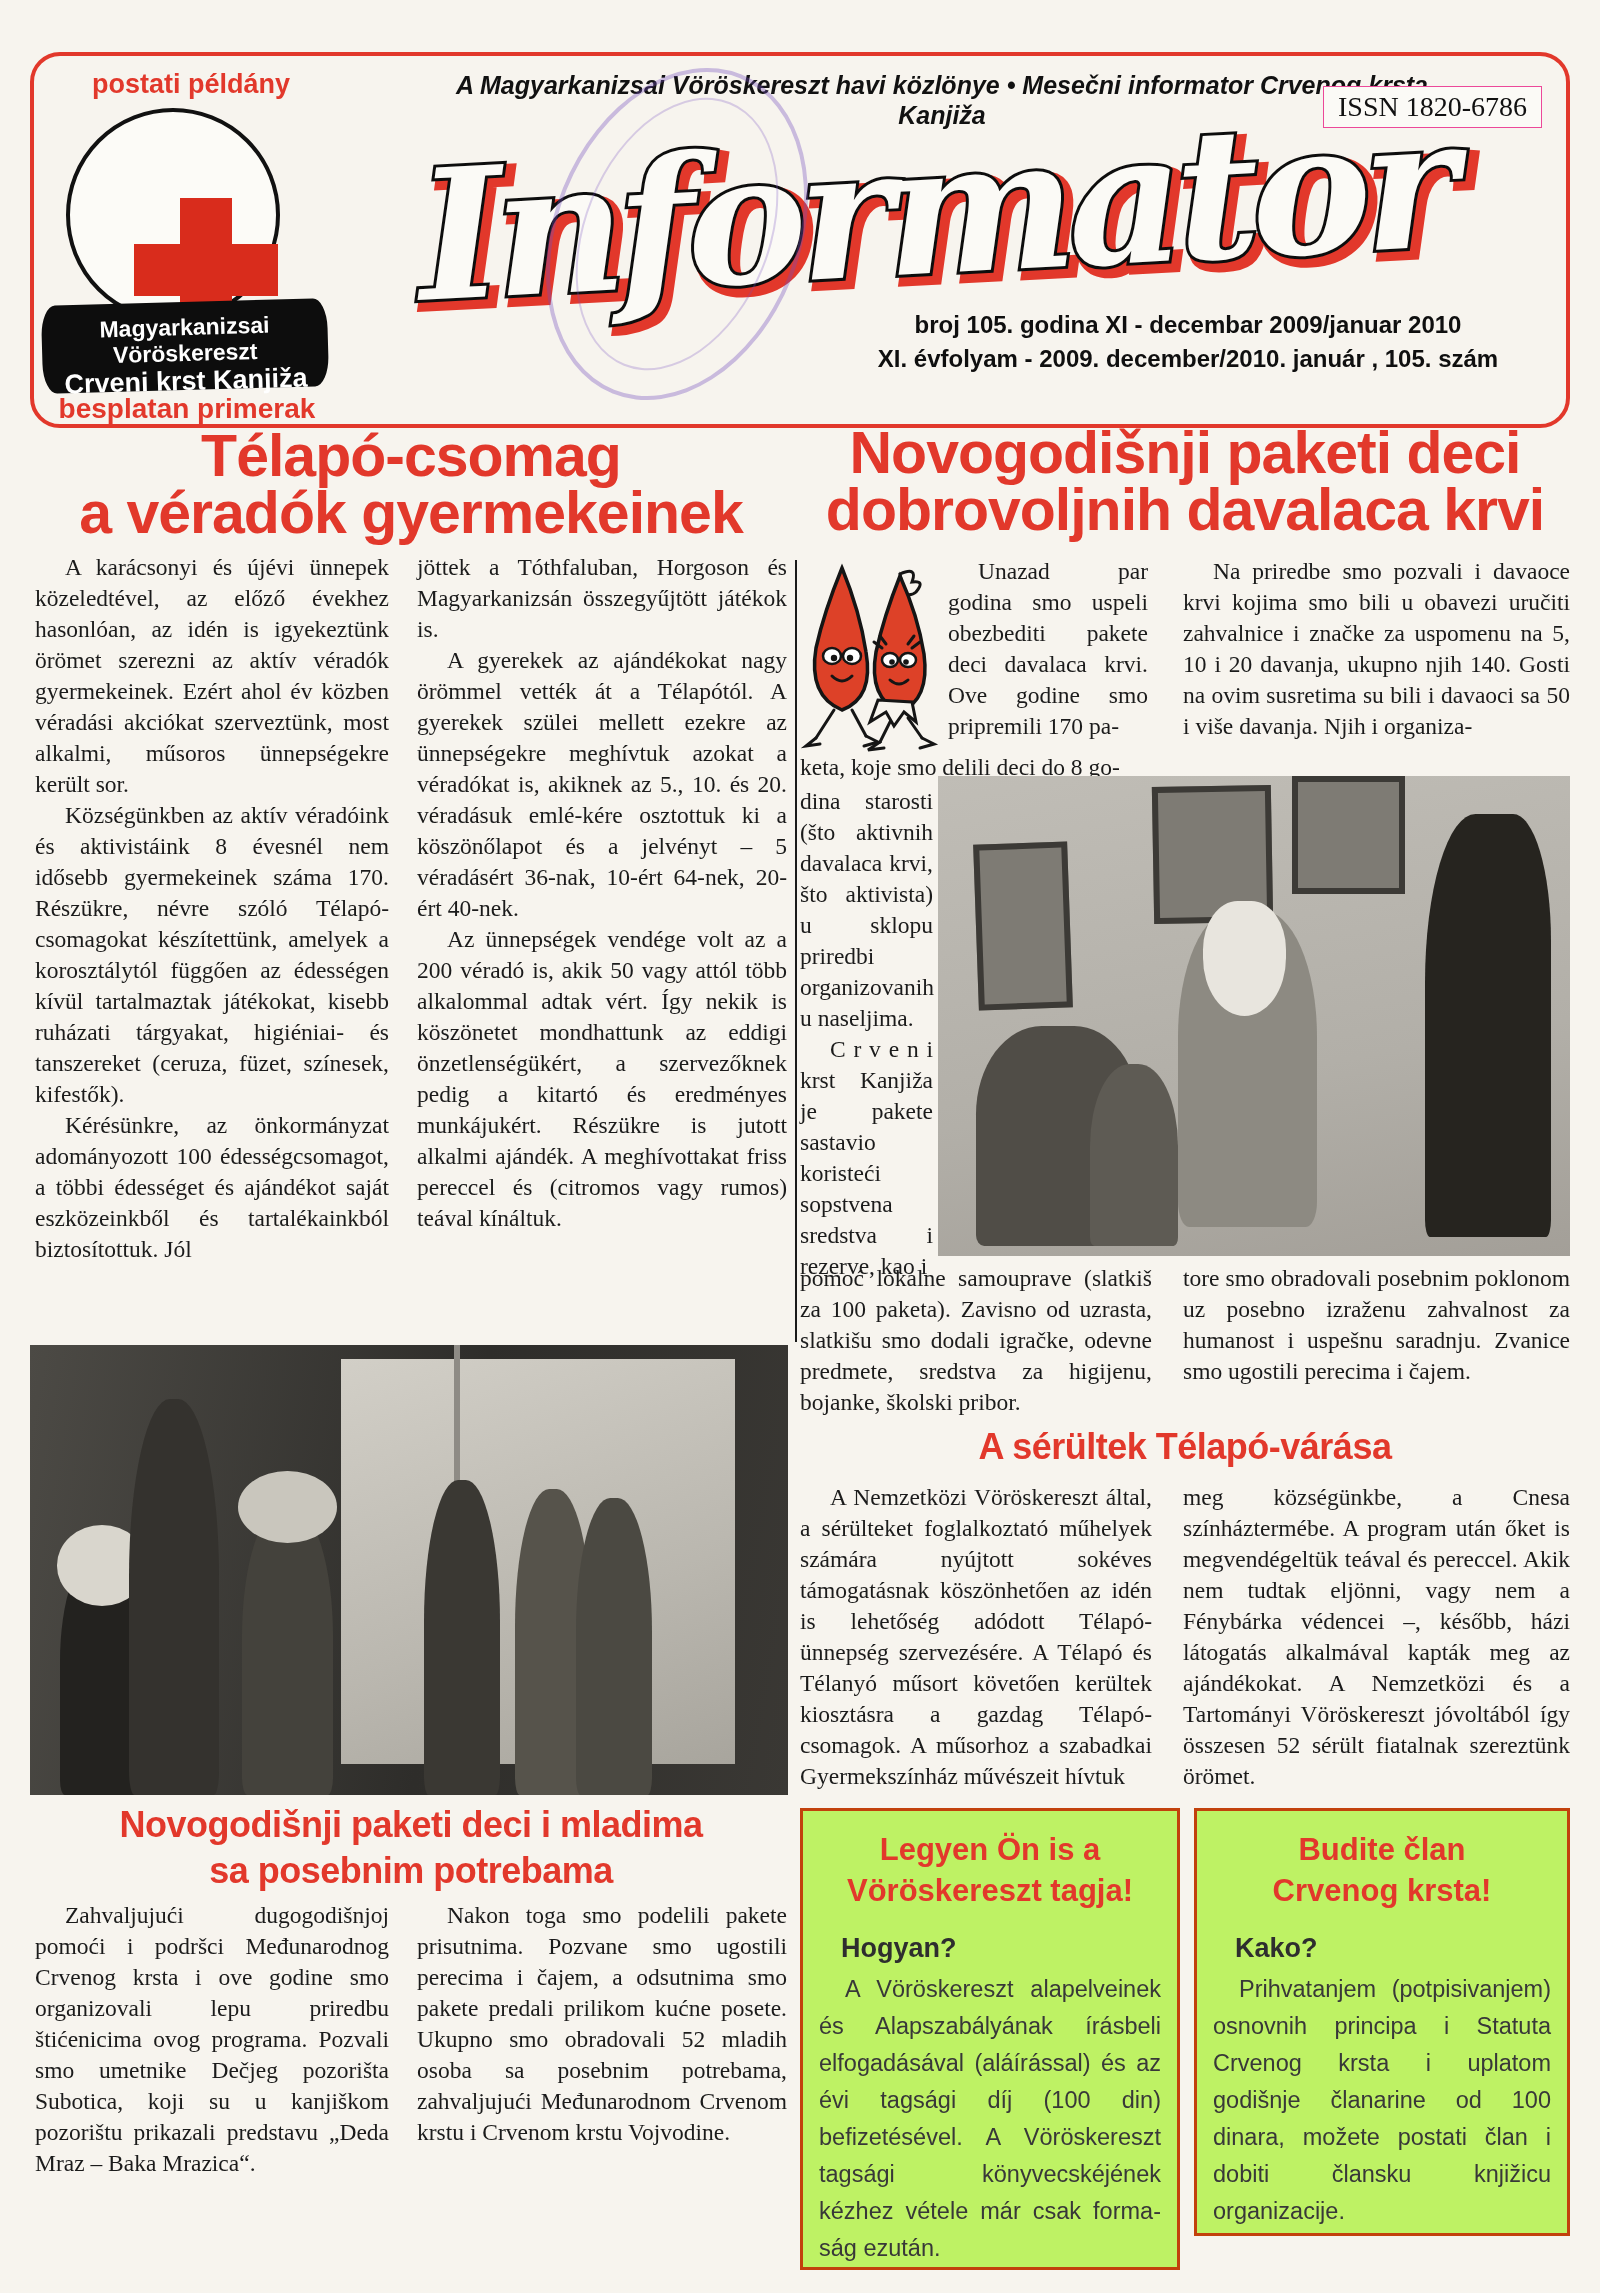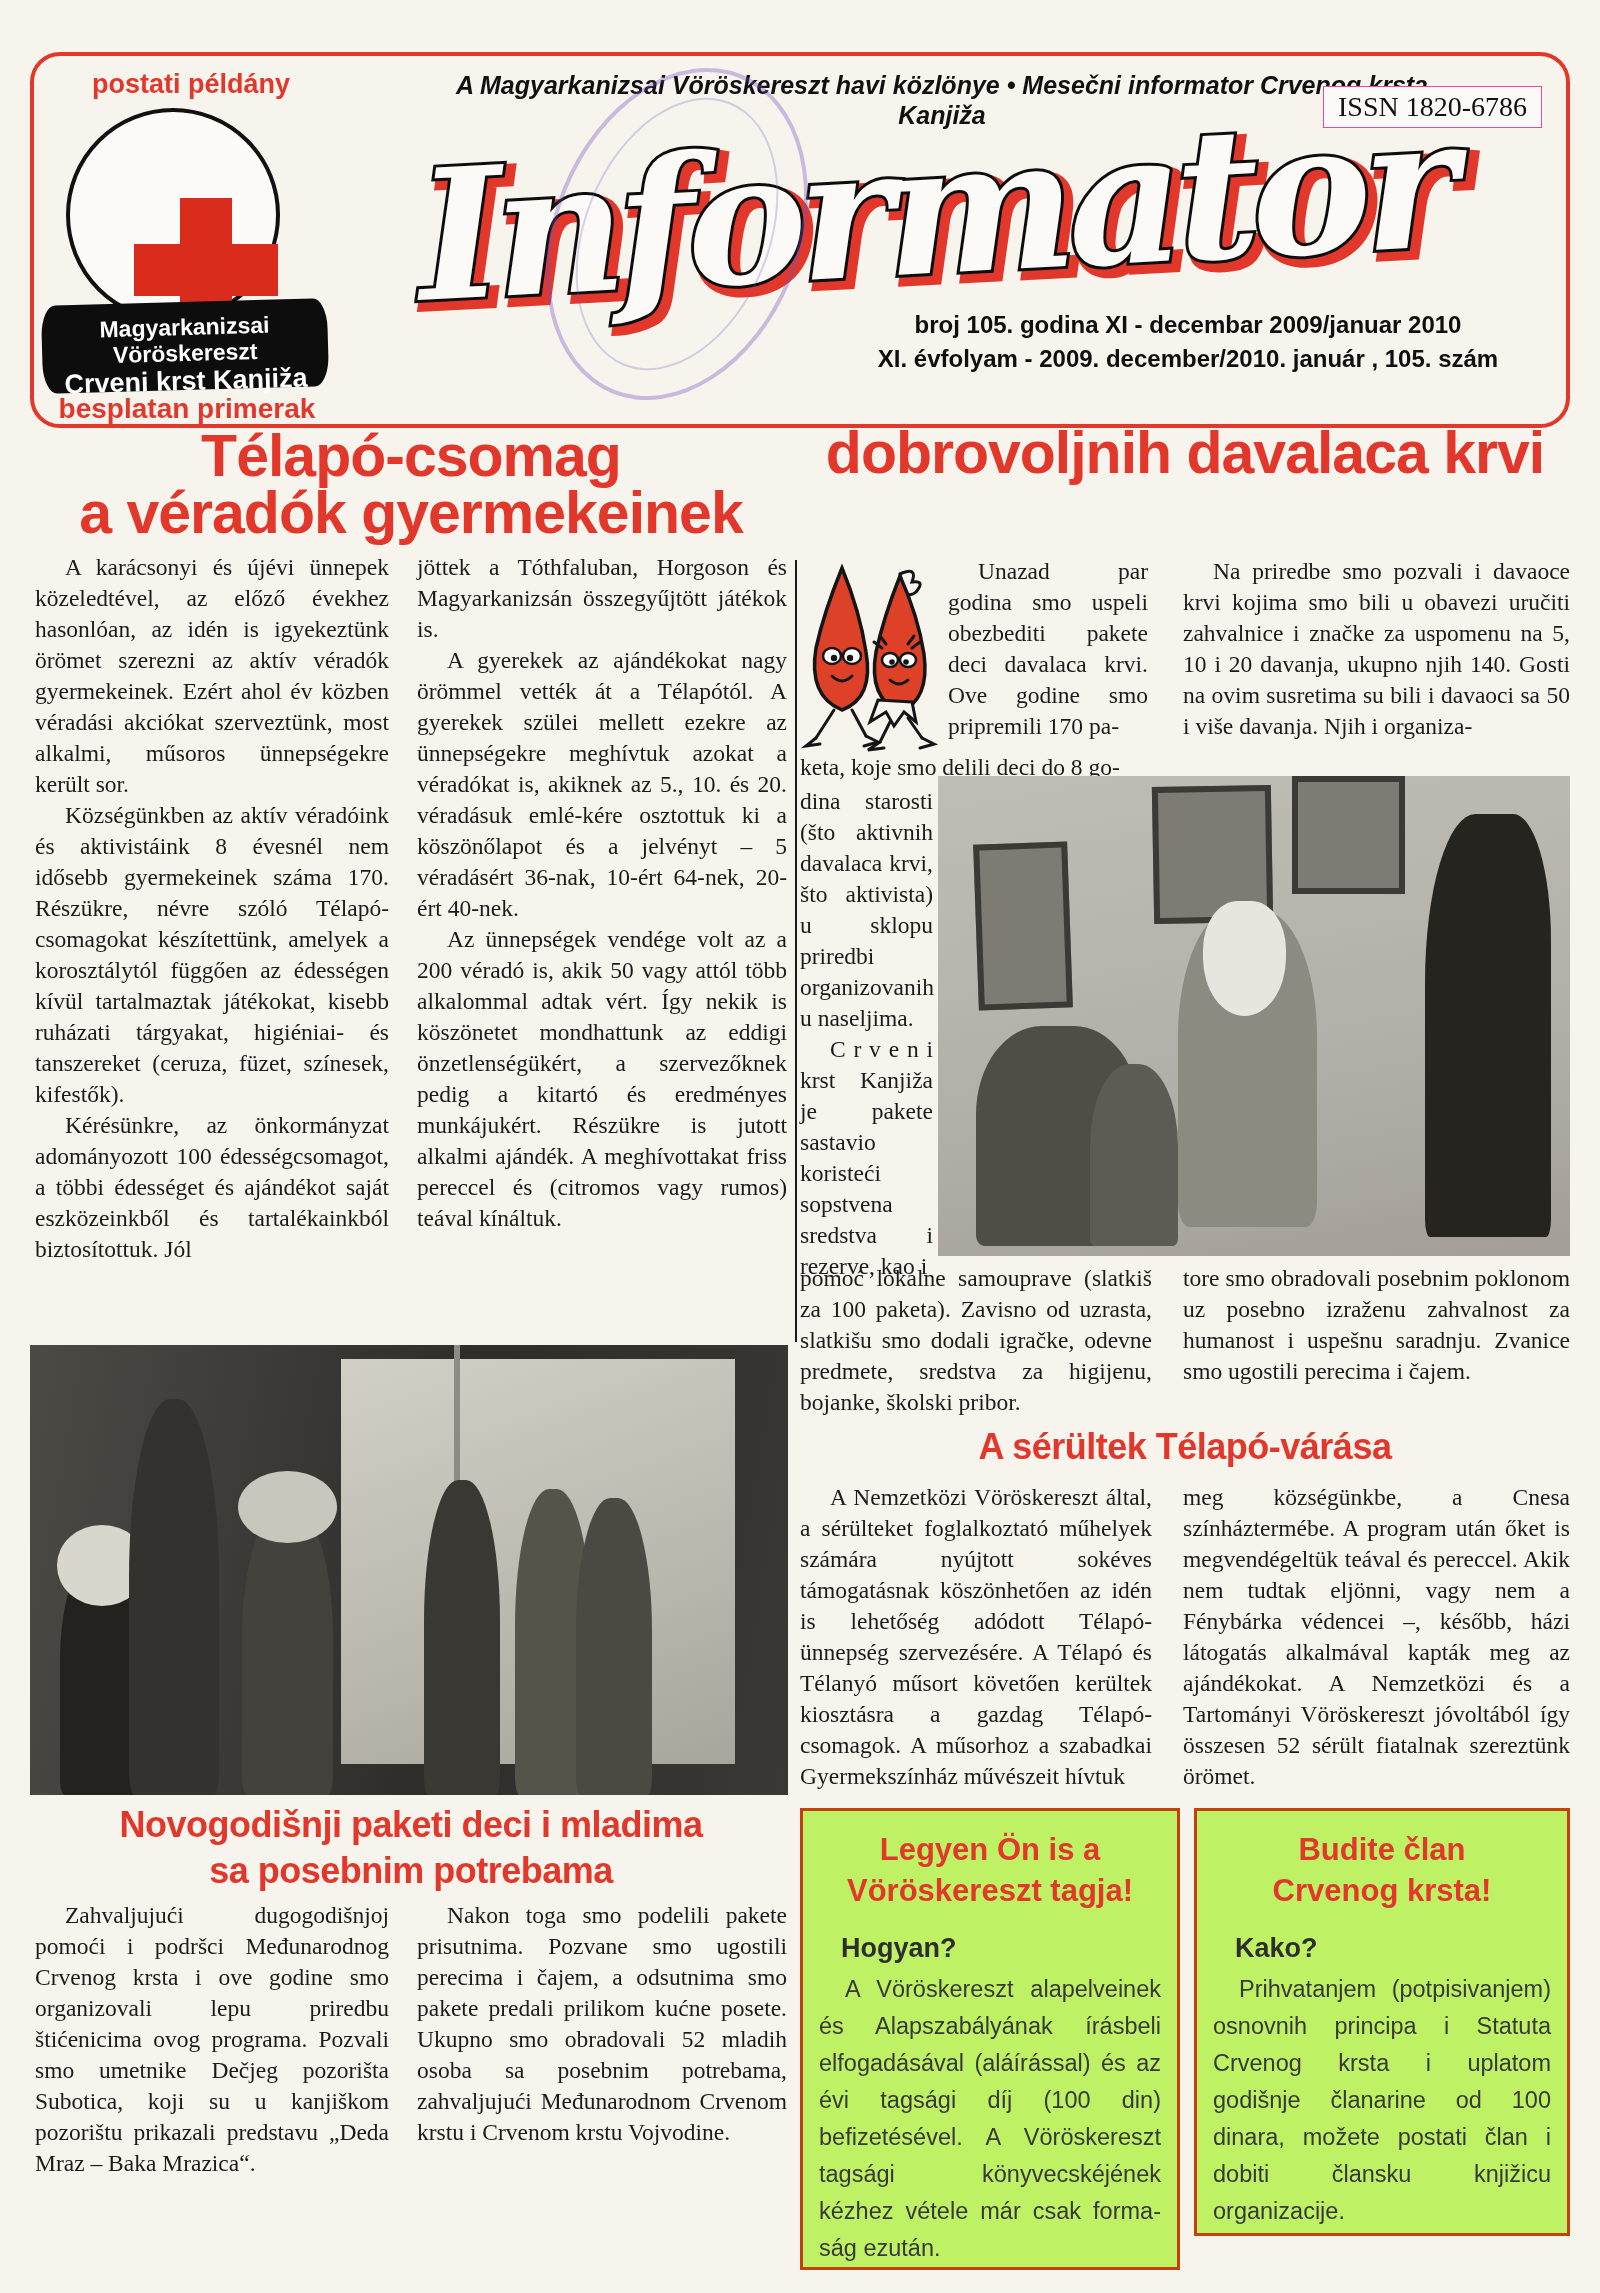--- a/index.html
+++ b/index.html
@@ -146,20 +146,21 @@
   </div>
 
   <div class="abs bt" style="left:35px;top:1900px;width:354px;height:375px;">
     <p class="ind">Zahvaljujući dugogodišnjoj pomoći i podršci Međunarodnog Crvenog krsta i ove godine smo organizovali lepu priredbu štićenicima ovog programa. Pozvali smo umetnike Dečjeg pozorišta Subotica, koji su u kanjiškom pozorištu prikazali predstavu „Deda Mraz – Baka Mrazica“.</p>
   </div>
   <div class="abs bt" style="left:417px;top:1900px;width:370px;height:375px;">
     <p class="ind">Nakon toga smo podelili pakete prisutnima. Pozvane smo ugostili perecima i čajem, a odsutnima smo pakete predali prilikom kućne posete. Ukupno smo obradovali 52 mladih osoba sa posebnim potrebama, zahvaljujući Međunarodnom Crvenom krstu i Crvenom krstu Vojvodine.</p>
   </div>
 
   <div class="abs h-red title-lg" style="left:800px;top:425px;width:770px;">
+    <div>Novogodišnji paketi deci</div>
     <div>dobrovoljnih davalaca krvi</div>
   </div>
 
   <svg class="abs" style="left:800px;top:560px;" width="140" height="195" viewBox="0 0 140 195">
     <g stroke="#151515" stroke-width="3" fill="none" stroke-linecap="round">
       <line x1="34" y1="150" x2="16" y2="178"></line>
         <polyline points="16,178 6,186 20,184"></polyline>
       <line x1="52" y1="150" x2="66" y2="176"></line>
         <polyline points="66,176 78,182 64,186"></polyline>
       <line x1="92" y1="158" x2="80" y2="182"></line>

